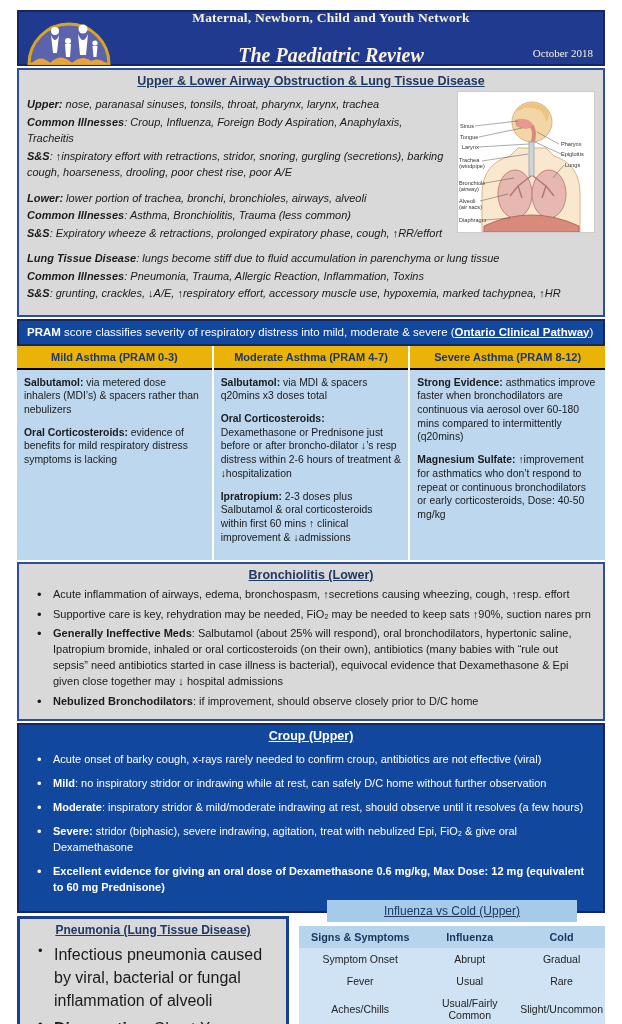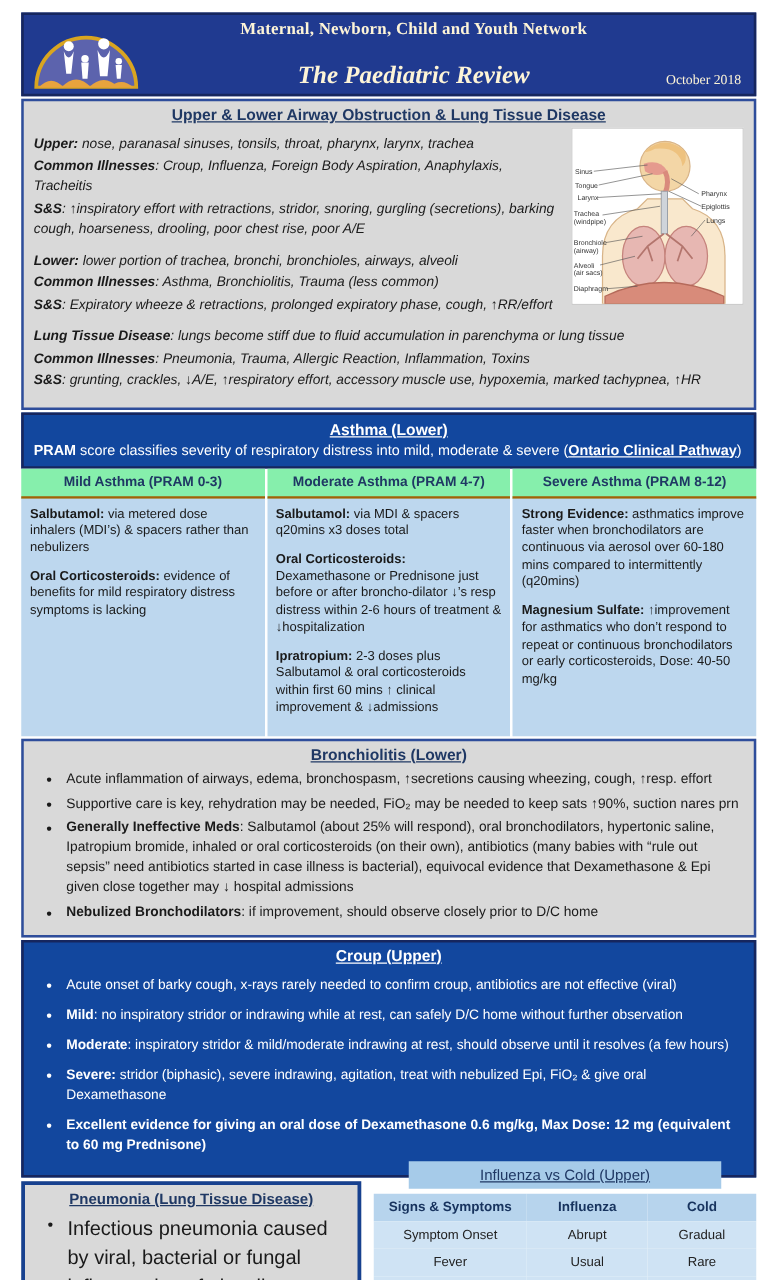--- a/index.html
+++ b/index.html
@@ -1,21 +1,21 @@
 <!DOCTYPE html>
 <html><head>
 <meta charset="utf-8">
 <style>
   * { box-sizing: border-box; margin: 0; padding: 0; }
   html,body { width:622px; height:1024px; background:#ffffff; overflow:hidden;
     font-family:"Liberation Sans", sans-serif; color:#1a1a1a; }
   .page { position:absolute; left:17px; top:10px; width:588px; }
 
   
-  .masthead { background:#203a90; border:2px solid #16265e; height:67px;
+  .masthead { background:#203a90; border:2px solid #16265e; height:56px;
     position:relative; display:flex; align-items:center; }
   .logo-wrap { width:100px; display:flex; justify-content:center; align-items:flex-end; height:54px; }
   .head-text { flex:1; text-align:center; color:#fdf4d7; font-family:"Liberation Serif", serif; margin-right:60px;}
   .net-name { font-weight:bold; font-size:13.5px; letter-spacing:.2px; }
   .review-title { font-weight:bold; font-style:italic; font-size:20px; margin-top:18px; }
   .issue-date { position:absolute; right:10px; bottom:5px; color:#fdf4d7;
     font-family:"Liberation Serif", serif; font-size:11px; }
 
   
   .sec { border:2px solid #2e4d9b; margin-top:2px; }
@@ -32,22 +32,22 @@
   .airway .grp { margin:7px 0 9px; font-size:11px; line-height:1.5; }
   .airway .grp div { margin-bottom:1px;font-style:italic; }
 
   
   .asthma-band { padding:2px 8px 6px; }
   .pram { font-size:11.5px; margin-top:3px; }
   .pram b { font-weight:bold; }
   .wlink { color:#ffffff; font-weight:bold; text-decoration:underline; cursor:pointer; }
   .asthma-table { display:flex; gap:2px; background:#ffffff; margin-top:0; }
   .as-col { flex:1; display:flex; flex-direction:column; }
-  .as-head { background:#86efac; color:#1f3864; font-weight:bold; text-align:center;
-    font-size:11px; padding:5px 2px; border-bottom:2px solid #a16207; }
+  .as-head { background:#eab308; color:#1f3864; font-weight:bold; text-align:center;
+    font-size:11px; padding:5px 2px; border-bottom:2px solid #000000; }
   .as-body { background:#bdd7ee; flex:1; padding:6px 7px; font-size:10.4px; line-height:1.32; }
   .as-body .cell-para { margin-bottom:9px; }
 
   
   ul.blt { list-style:none; padding:0 4px 2px 8px; }
   ul.blt li { position:relative; padding-left:20px; font-size:11px; line-height:1.45; margin:4px 0; }
   ul.blt li::before { content:"•"; position:absolute; left:4px; top:-1px; font-size:13px; }
   .bronch { padding:1px 6px 3px; }
   .croup { padding:1px 6px 5px; }
   .croup ul.blt li { margin:8px 0; }
@@ -161,21 +161,20 @@
         <div class="line"><b>S&amp;S</b>: Expiratory wheeze &amp; retractions, prolonged expiratory phase, cough, ↑RR/effort</div>
       </div>
     <div class="grp">
         <div class="line"><b>Lung Tissue Disease</b>: lungs become stiff due to fluid accumulation in parenchyma or lung tissue</div>
         <div class="line"><b>Common Illnesses</b>: Pneumonia, Trauma, Allergic Reaction, Inflammation, Toxins</div>
         <div class="line"><b>S&amp;S</b>: grunting, crackles, ↓A/E, ↑respiratory effort, accessory muscle use, hypoxemia, marked tachypnea, ↑HR</div>
       </div>
   </div>
 
   <div class="sec navy asthma-band">
-    <div class="sec-title white">Asthma (Lower)</div>
     <div class="pram">
       <b>PRAM</b><span> score classifies severity of respiratory distress into mild, moderate &amp; severe (</span><a class="wlink">Ontario Clinical Pathway</a><span>)</span>
     </div>
   </div>
 
   <div class="asthma-table">
     <div class="as-col">
       <div class="as-head">Mild Asthma (PRAM 0-3)</div>
       <div class="as-body">
           <div class="cell-para"><b>Salbutamol:</b> via metered dose inhalers (MDI’s) &amp; spacers rather than nebulizers</div>

